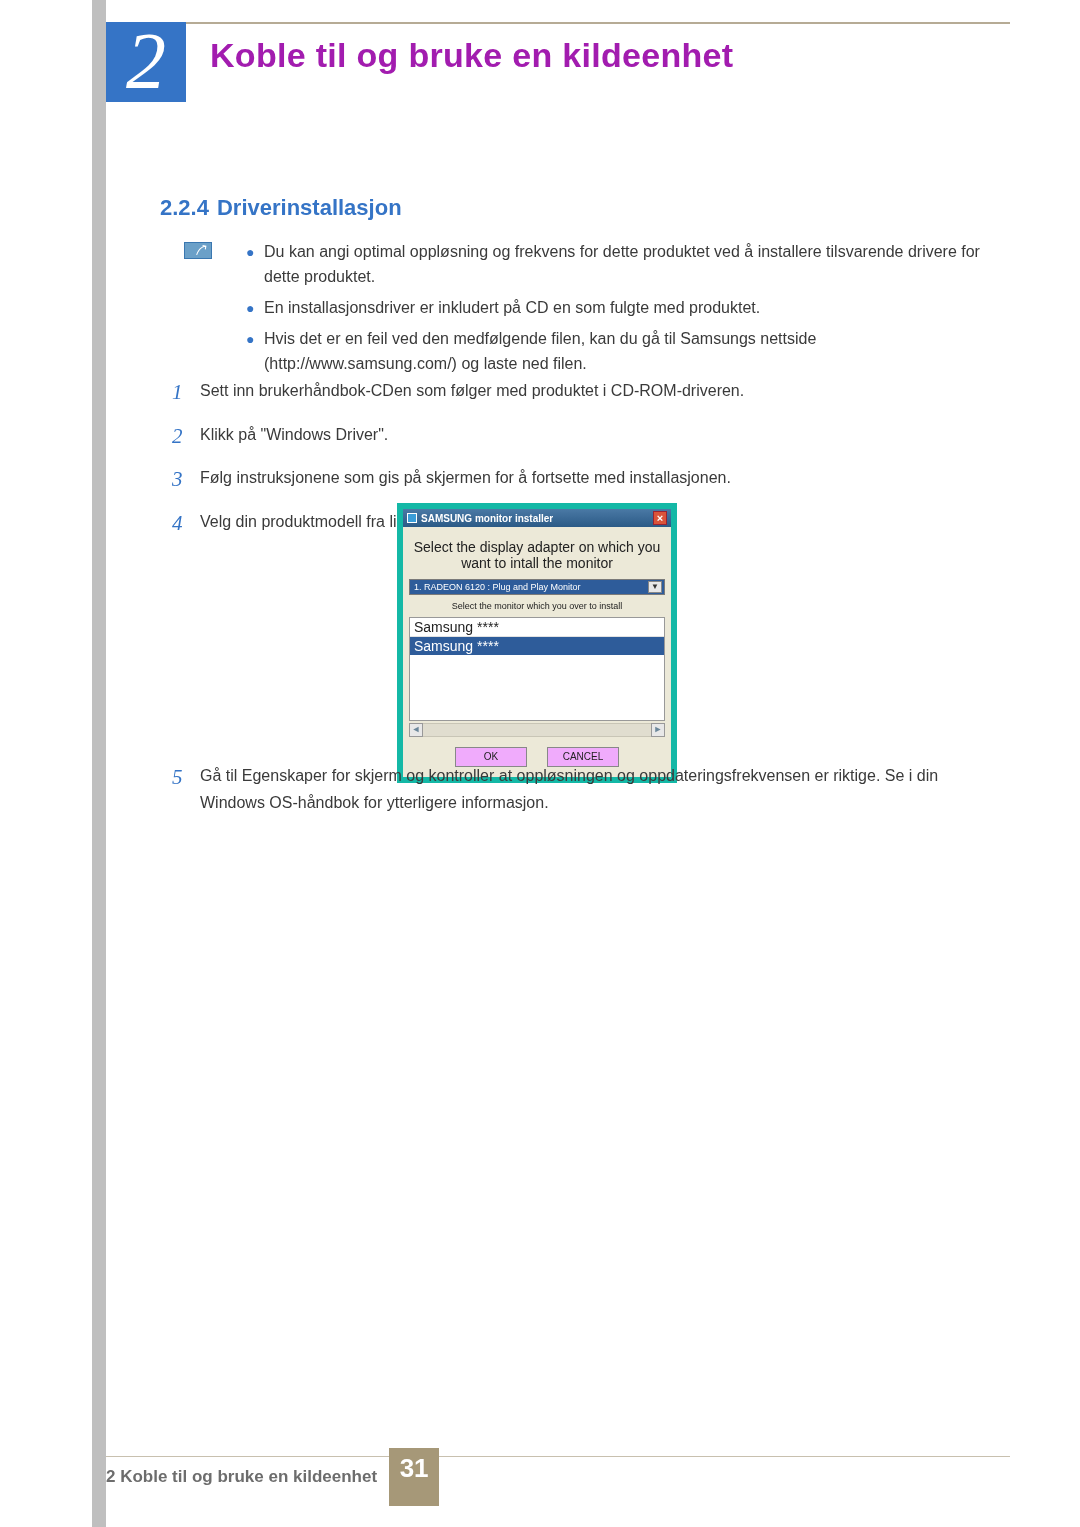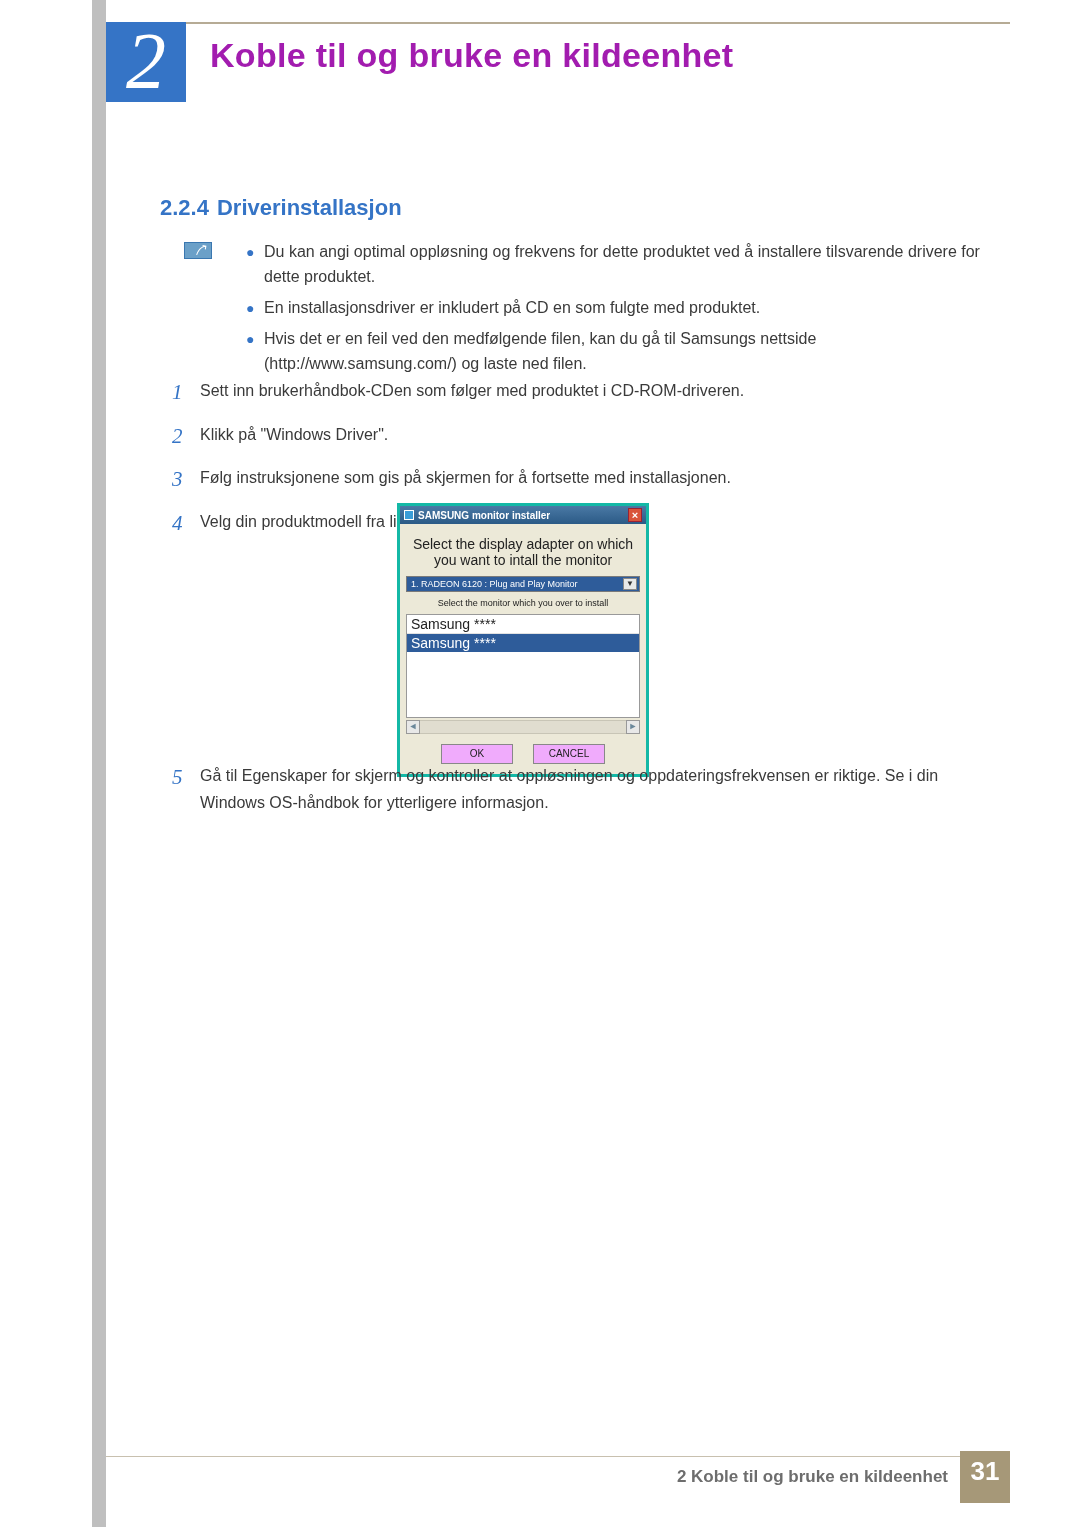--- a/index.html
+++ b/index.html
@@ -106,22 +106,22 @@
     color: #3574c6;
     font-style: italic;
     font-family: "Georgia", "Times New Roman", serif;
     font-size: 21px;
   }
   .steps .txt { flex: 1; padding-top: 2px; }
   .installer-window {
     position: absolute;
     left: 397px;
     top: 503px;
-    width: 252px;
-    border: 3px solid #14b8a6;
+    width: 280px;
+    border: 6px solid #14b8a6;
     font-size: 10px;
     font-family: Tahoma, Arial, sans-serif;
     color: #222;
   }
   .installer-titlebar {
     height: 18px;
     background: linear-gradient(#4a79a5, #2b5a86);
     color: #ffffff;
     display: flex;
     align-items: center;
@@ -220,31 +220,30 @@
   .steps-lower .txt { flex: 1; padding-top: 2px; }
 
   .footer {
     position: absolute;
     left: 106px;
     right: 70px;
     bottom: 30px;
     height: 40px;
     display: flex;
     align-items: center;
-    justify-content: flex-end;
   }
   .footer-text {
     color: #6d6d6d;
     font-size: 17px;
     font-weight: bold;
     margin-right: 12px;
   }
   .footer-pagebox {
     width: 50px;
-    height: 52px;
+    height: 58px;
     background: #a69878;
     color: #fff;
     font-size: 26px;
     font-weight: bold;
     text-align: center;
     line-height: 40px;
   }
   .footer-rule {
     position: absolute;
     left: 106px;

